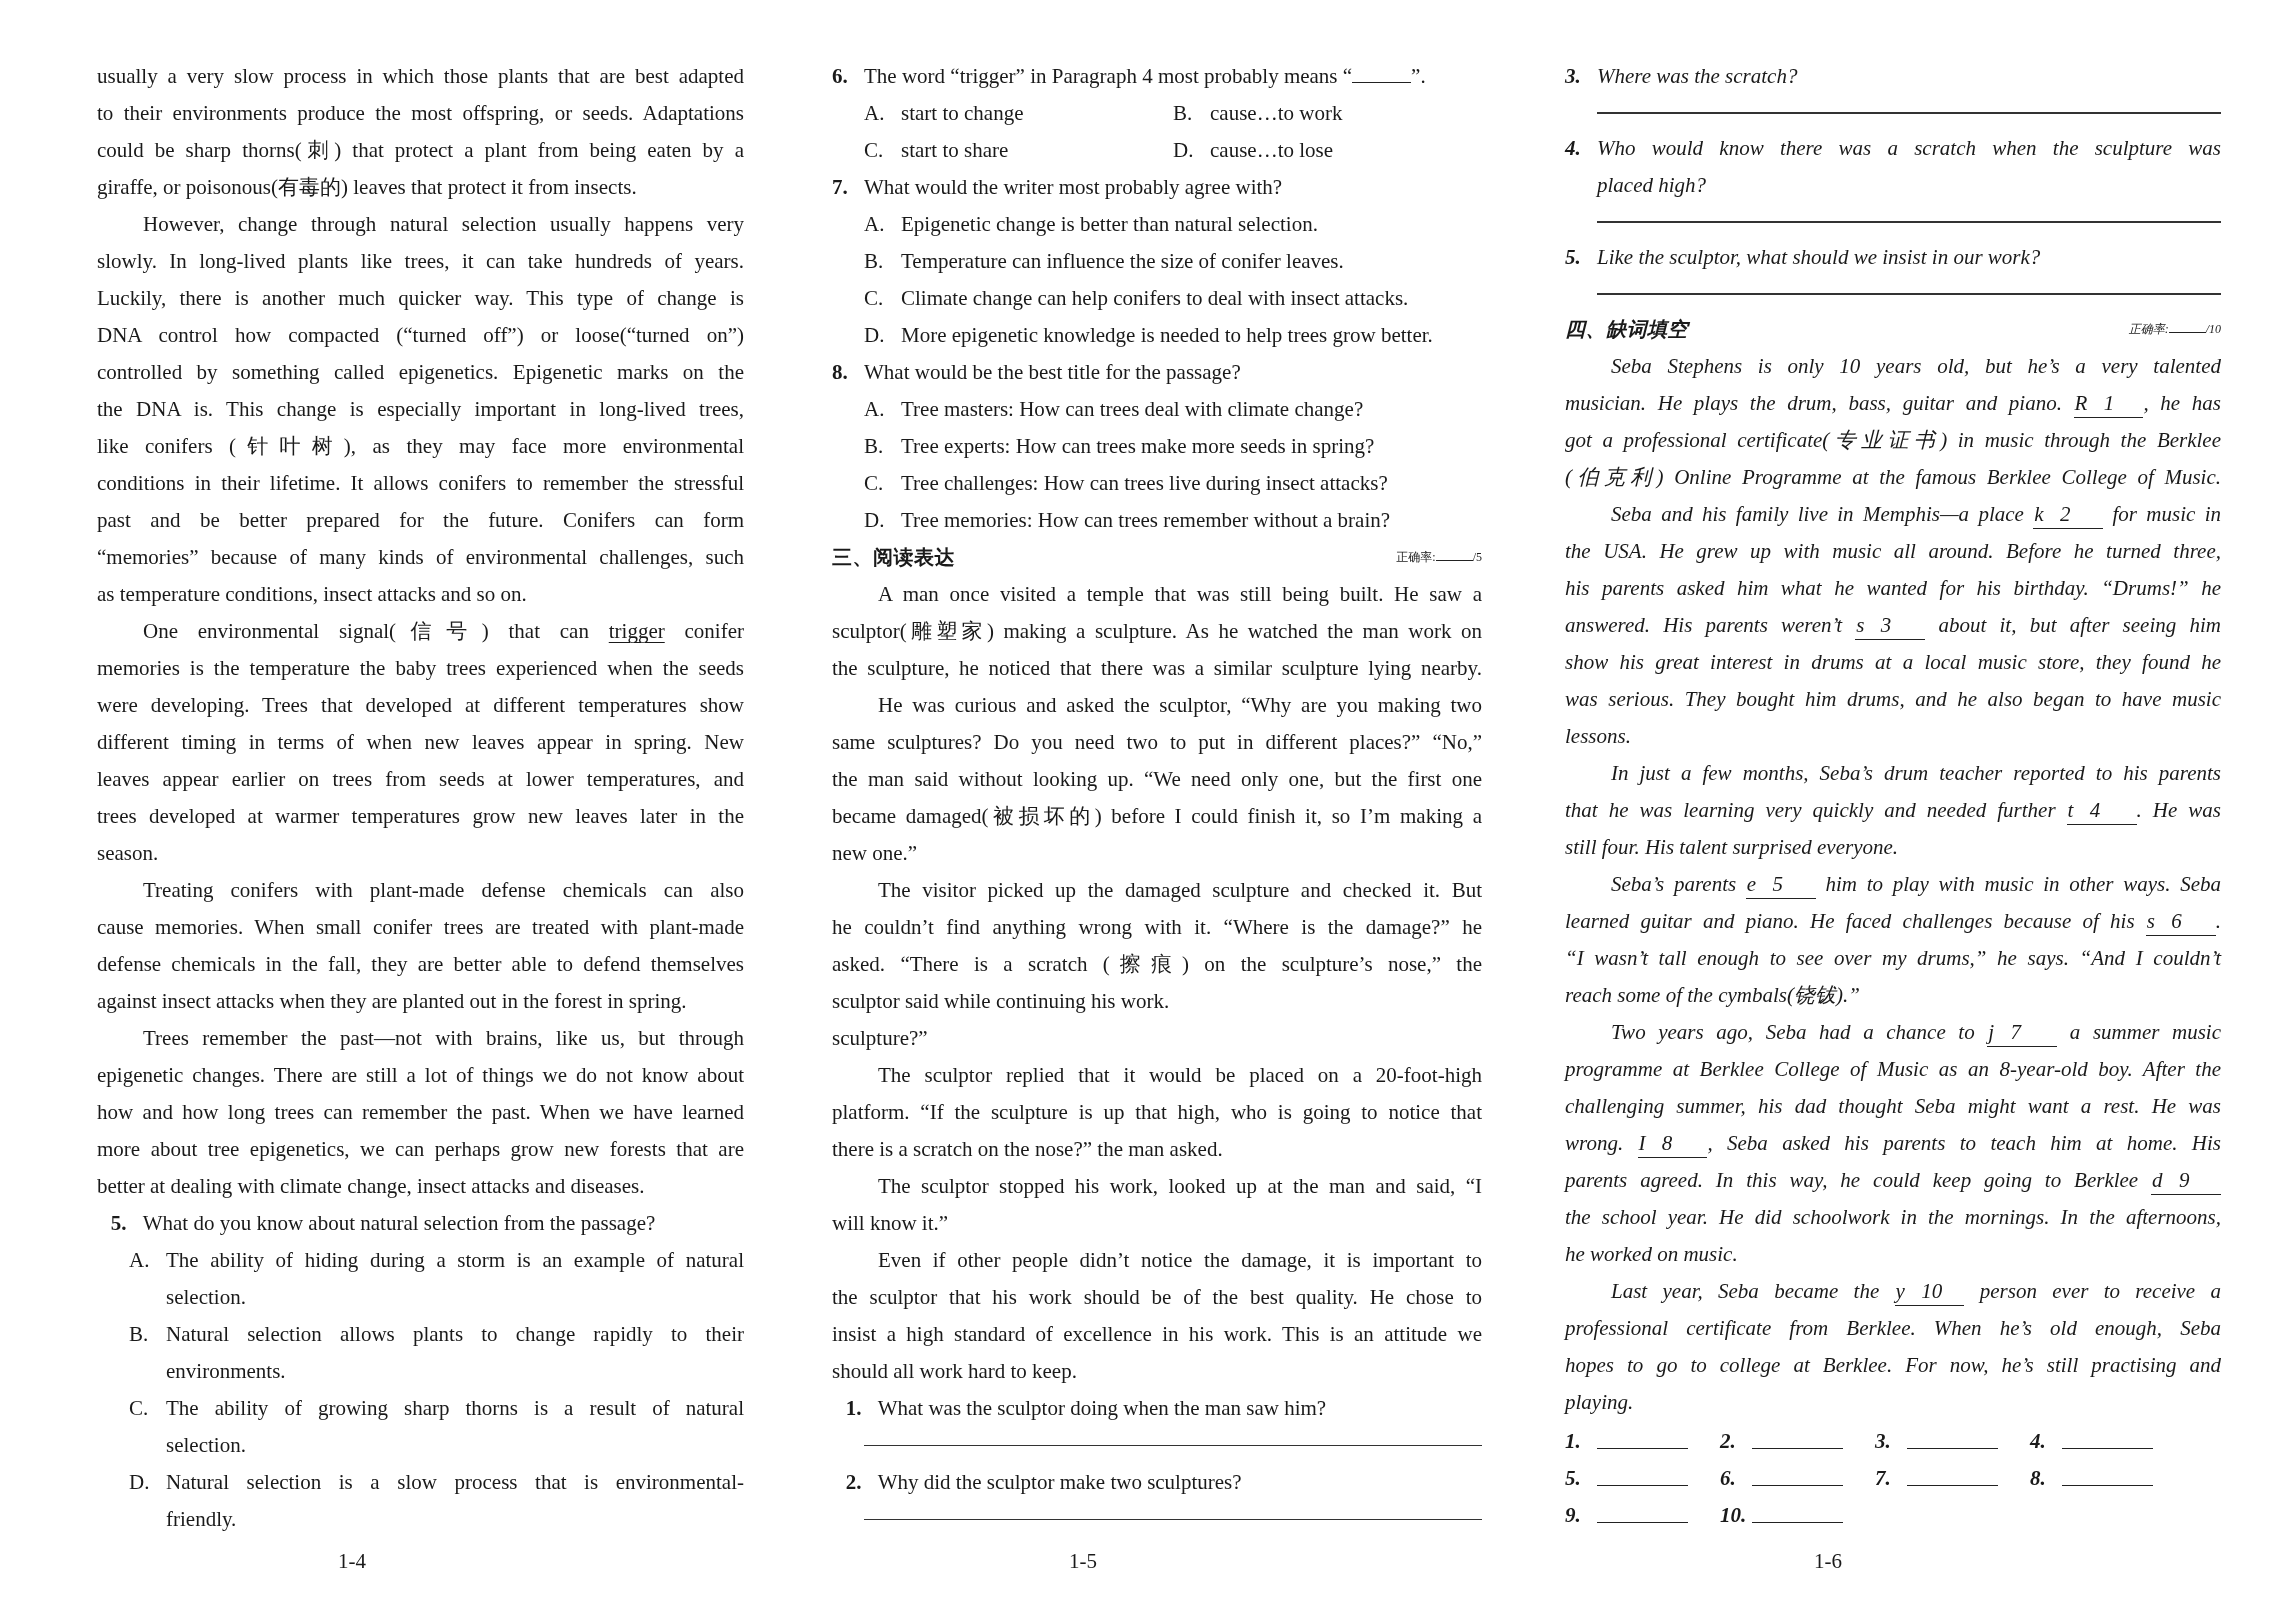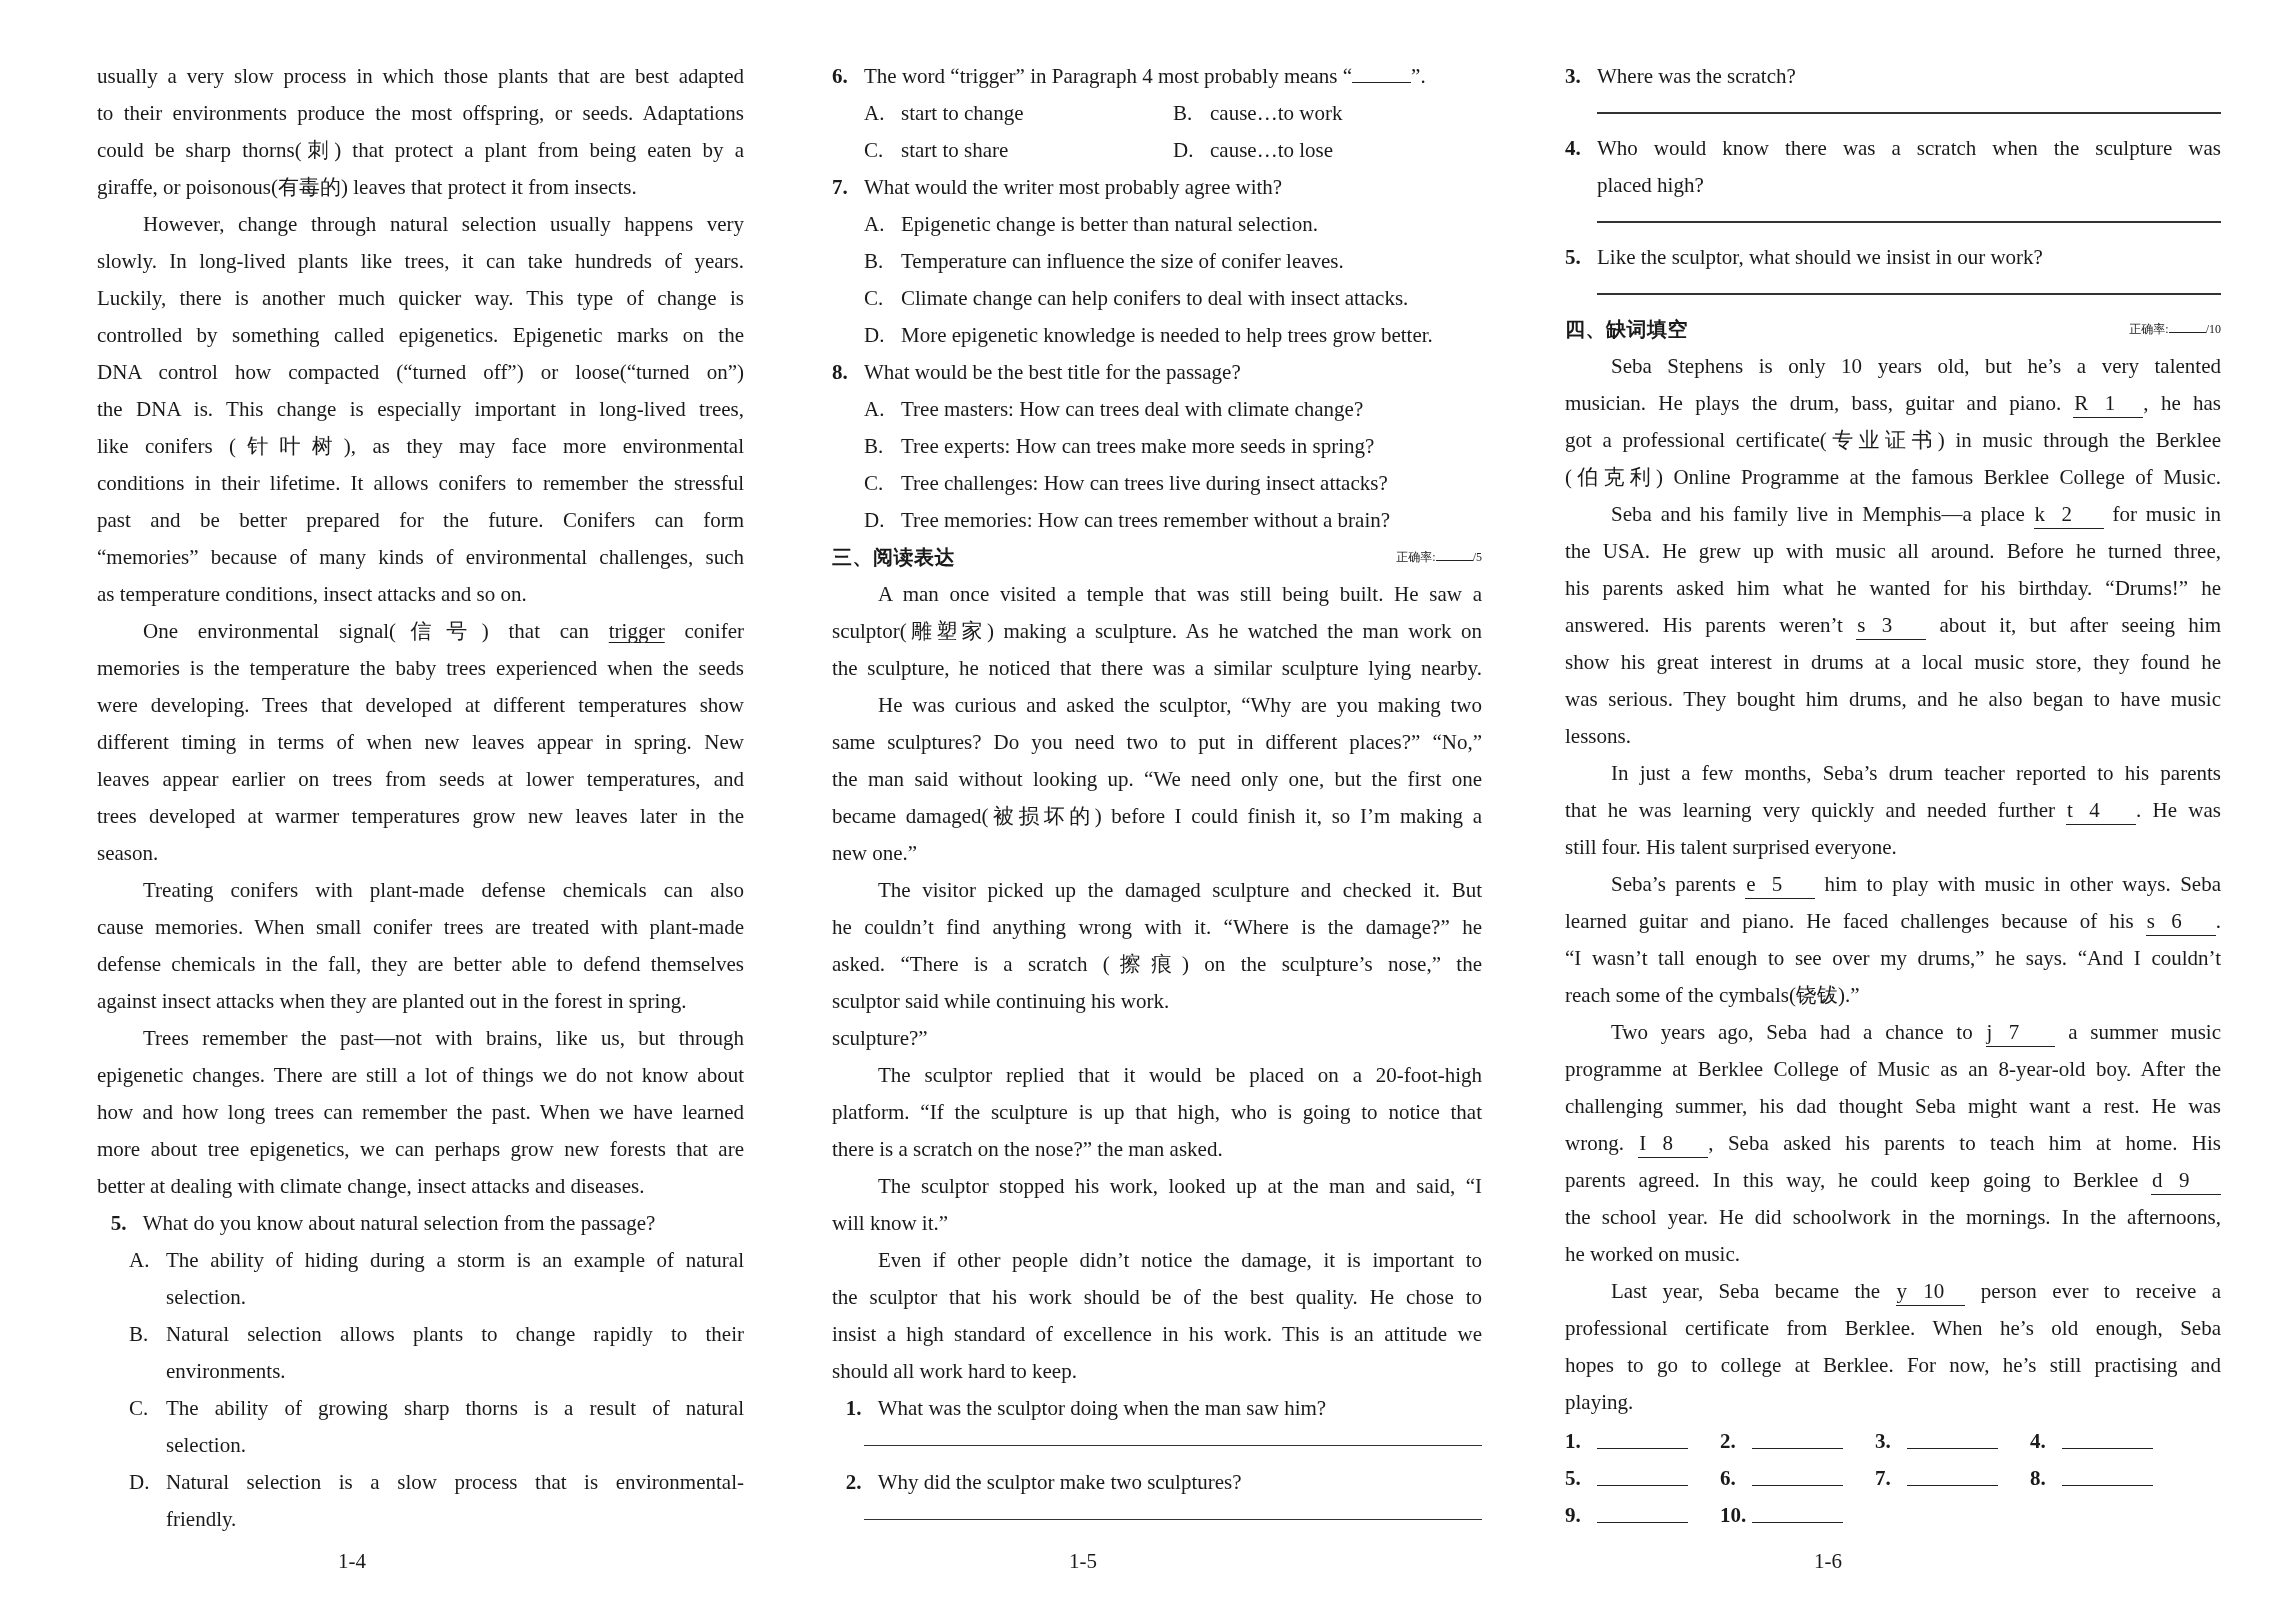--- a/index.html
+++ b/index.html
@@ -1,21 +1,21 @@
 <!DOCTYPE html>
 <html style="font-size:7.3px"><head>
 <meta charset="utf-8">
 <style>
   html, body { margin:0; padding:0; background:#ffffff; }
   body { width:2298px; height:1624px; position:relative; overflow:hidden;
          font-family:"Liberation Serif", "DejaVu Serif", serif; color:#1a1a1a; }
   .col { position:absolute; top:58px; }
   #col-left   { left:97px;  width:647px; }
   #col-mid    { left:832px; width:650px; }
-  #col-right  { left:1565px; width:656px; }
+  #col-right  { left:1565px; width:656px;font-style:italic; }
   .ln { height:37px; line-height:37px; font-size:21px; white-space:nowrap;
         overflow:visible; position:relative; }
   .ln.j { text-align:justify; text-align-last:justify; white-space:normal; }
   .ln.j > span.t { display:block; }
   .ind { padding-left:46px; }
   .qnum { font-weight:bold; display:inline-block; width:32px; }
   .qind { padding-left:13.7px; }
   .opt-ind { padding-left:32px; }
   .opt-hang { padding-left:69px; }
   .opt-letter { display:inline-block; width:37px; }
@@ -55,24 +55,24 @@
       <div class="ln j ind">
         <span class="t">However, change through natural selection usually happens very</span>
       </div>
       <div class="ln j">
         <span class="t">slowly. In long-lived plants like trees, it can take hundreds of years.</span>
       </div>
       <div class="ln j">
         <span class="t">Luckily, there is another much quicker way. This type of change is</span>
       </div>
       <div class="ln j">
+        <span class="t">DNA control how compacted (“turned off”) or loose(“turned on”)</span>
+      </div>
+      <div class="ln j">
         <span class="t">controlled by something called epigenetics. Epigenetic marks on the</span>
-      </div>
-      <div class="ln j">
-        <span class="t">DNA control how compacted (“turned off”) or loose(“turned on”)</span>
       </div>
       <div class="ln j">
         <span class="t">the DNA is. This change is especially important in long-lived trees,</span>
       </div>
       <div class="ln j">
         <span class="t">like conifers (针叶树), as they may face more environmental</span>
       </div>
       <div class="ln j">
         <span class="t">conditions in their lifetime. It allows conifers to remember the stressful</span>
       </div>

